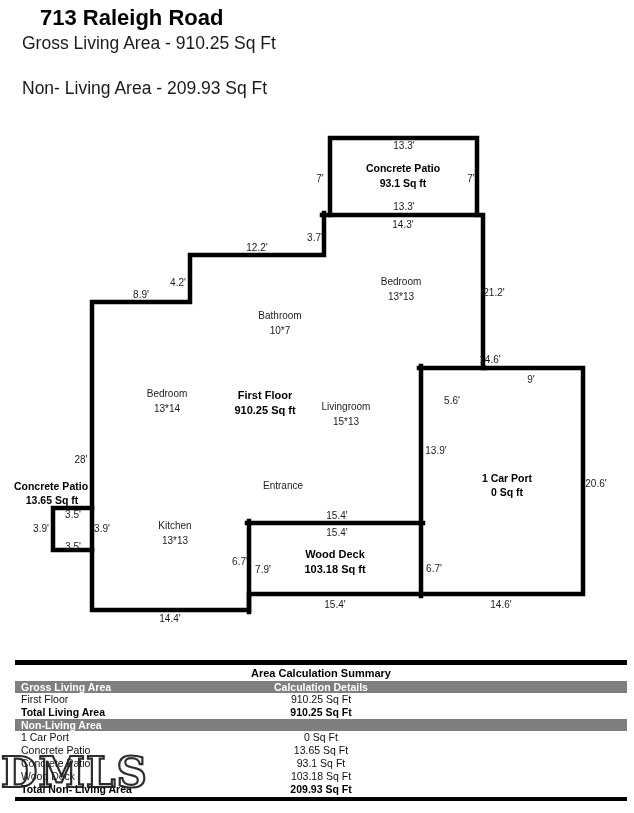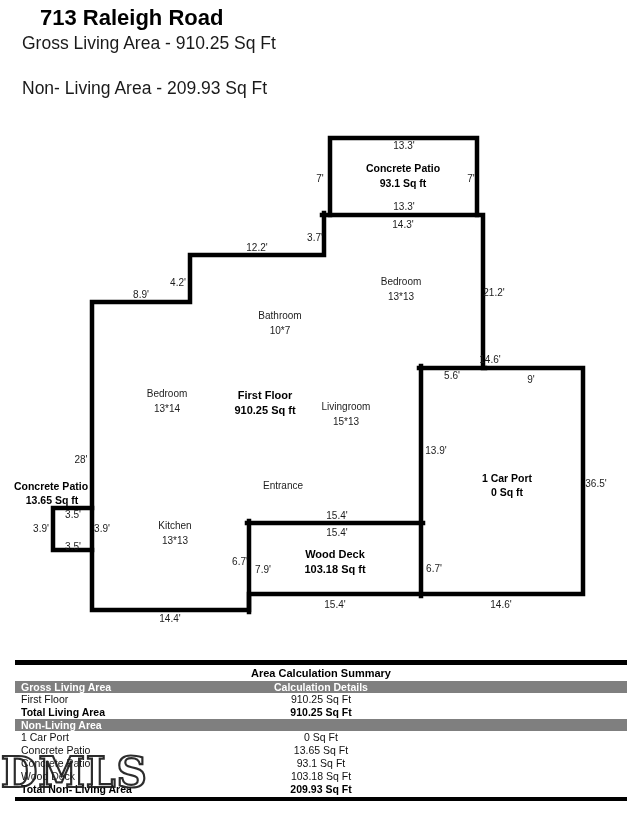--- a/index.html
+++ b/index.html
@@ -67,33 +67,33 @@
   <span class="lbl" style="left:315px;top:237px">3.7'</span>
   <span class="lbl" style="left:257px;top:247px">12.2'</span>
   <span class="lbl" style="left:178px;top:282px">4.2'</span>
   <span class="lbl" style="left:141px;top:294px">8.9'</span>
   <span class="lbl" style="left:401px;top:281px">Bedroom</span>
   <span class="lbl" style="left:401px;top:296px">13*13</span>
   <span class="lbl" style="left:494px;top:292px">21.2'</span>
   <span class="lbl" style="left:280px;top:315px">Bathroom</span>
   <span class="lbl" style="left:280px;top:330px">10*7</span>
   <span class="lbl" style="left:490px;top:359px">14.6'</span>
-  <span class="lbl" style="left:452px;top:375px">5.6'</span>
+  <span class="lbl" style="left:452px;top:400px">5.6'</span>
   <span class="lbl" style="left:531px;top:379px">9'</span>
   <span class="lbl" style="left:167px;top:393px">Bedroom</span>
   <span class="lbl" style="left:167px;top:408px">13*14</span>
   <span class="lbl bold big" style="left:265px;top:395px">First Floor</span>
   <span class="lbl bold big" style="left:265px;top:410px">910.25 Sq ft</span>
   <span class="lbl" style="left:346px;top:406px">Livingroom</span>
   <span class="lbl" style="left:346px;top:421px">15*13</span>
   <span class="lbl" style="left:436px;top:450px">13.9'</span>
   <span class="lbl" style="left:81px;top:459px">28'</span>
   <span class="lbl bold" style="left:507px;top:478px">1 Car Port</span>
   <span class="lbl bold" style="left:507px;top:492px">0 Sq ft</span>
-  <span class="lbl" style="left:596px;top:483px">36.5'</span>
+  <span class="lbl" style="left:596px;top:483px">20.6'</span>
   <span class="lbl bold" style="left:51px;top:486px">Concrete Patio</span>
   <span class="lbl bold" style="left:52px;top:500px">13.65 Sq ft</span>
   <span class="lbl" style="left:283px;top:485px">Entrance</span>
   <span class="lbl" style="left:73px;top:514px">3.5'</span>
   <span class="lbl" style="left:41px;top:528px">3.9'</span>
   <span class="lbl" style="left:102px;top:528px">3.9'</span>
   <span class="lbl" style="left:73px;top:546px">3.5'</span>
   <span class="lbl" style="left:175px;top:525px">Kitchen</span>
   <span class="lbl" style="left:175px;top:540px">13*13</span>
   <span class="lbl" style="left:337px;top:515px">15.4'</span>

